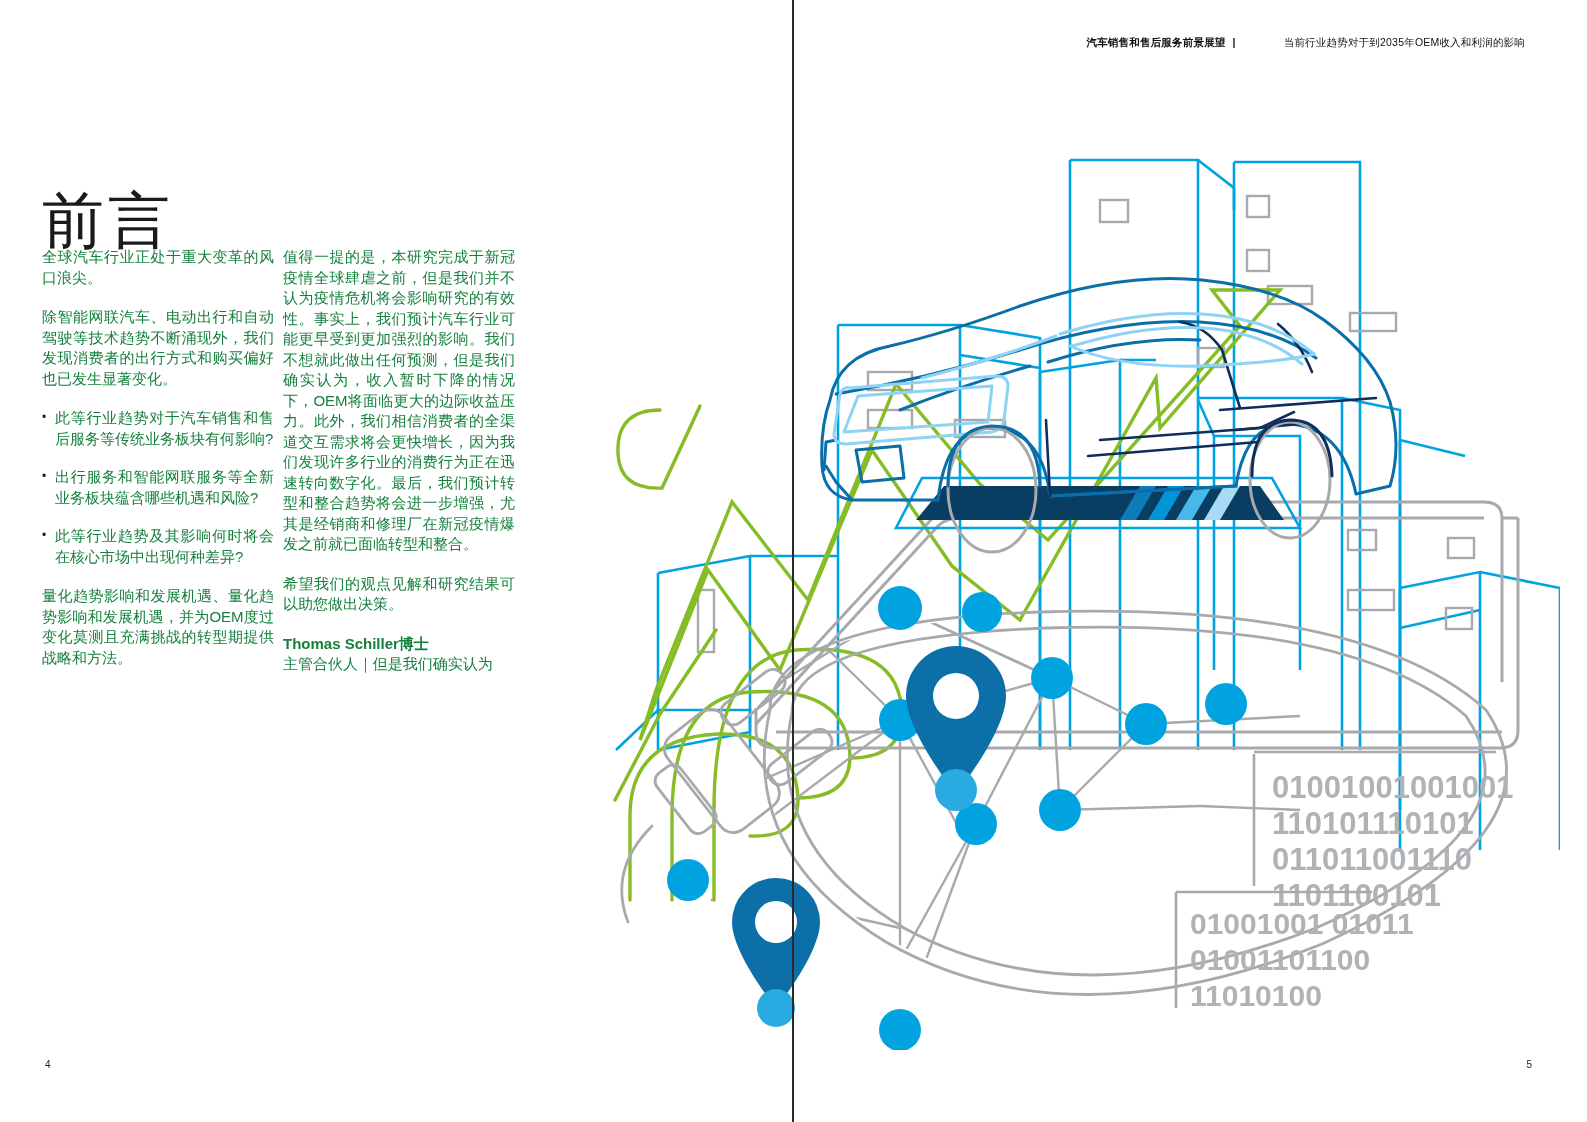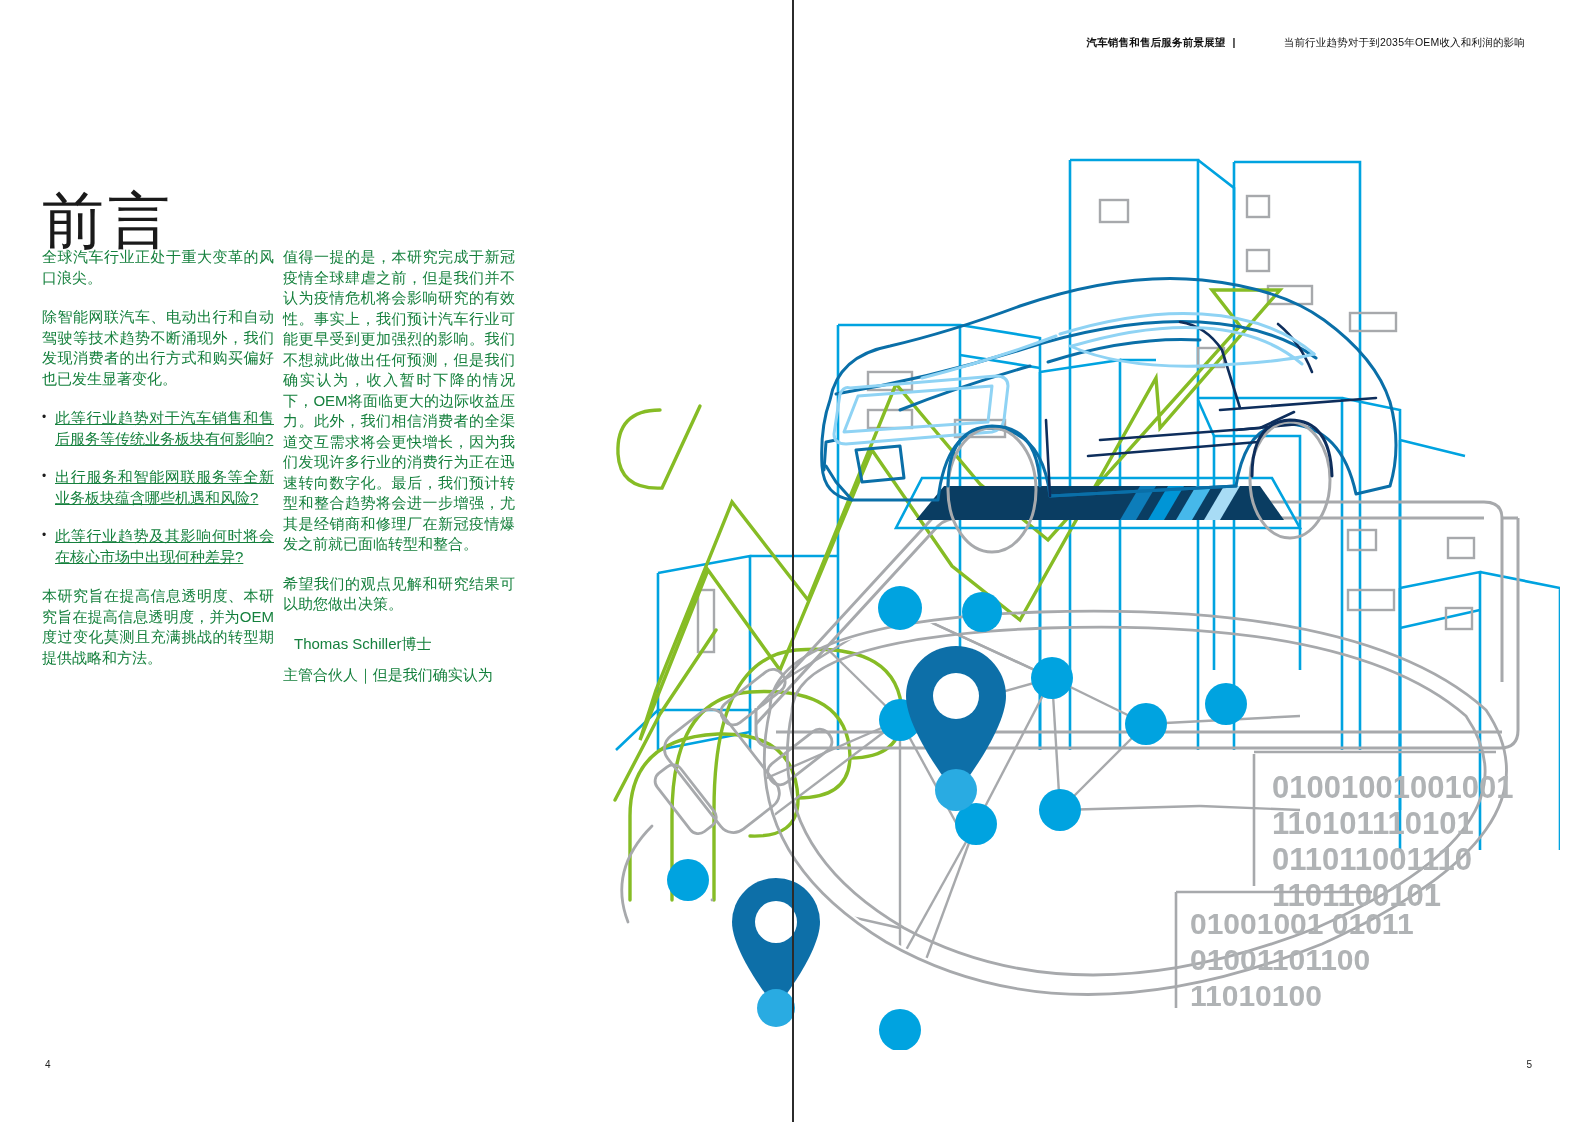--- a/index.html
+++ b/index.html
@@ -75,40 +75,39 @@
   #col-left  { left: 42px; }
   #col-right { left: 283px; }
 
   .para { margin: 0 0 19px 0; }
   .para:last-child { margin-bottom: 0; }
 
   ul.bullets {
     list-style: none;
     margin: 17px 0 19px 0;
     padding: 0;
-    text-decoration: underline;
   }
   ul.bullets li {
     position: relative;
     padding-left: 13px;
     margin-bottom: 18px;
   }
   ul.bullets li:last-child { margin-bottom: 0; }
   ul.bullets li::before {
     content: "•";
     position: absolute;
     left: 0;
     top: -1px;
     font-size: 12px;
     color: #1c1c1c;
   }
 
   .sig-name {
-    font-weight: normal;
-    margin: 11px;
+    font-weight: bold;
+    margin: 0;
     line-height: 20.5px;
   }
   .sig-role {
     margin: 0;
     line-height: 20.5px;
   }
 
   
   .page-number {
     position: absolute;
@@ -146,21 +145,21 @@
     <h1 id="page-title">前言</h1>
 
     <div class="text-col" id="col-left">
       <p class="para">全球汽车行业正处于重大变革的风口浪尖。</p>
       <p class="para">除智能网联汽车、电动出行和自动驾驶等技术趋势不断涌现外，我们发现消费者的出行方式和购买偏好也已发生显著变化。</p>
       <ul class="bullets">
         <li>此等行业趋势对于汽车销售和售后服务等传统业务板块有何影响?</li>
         <li>出行服务和智能网联服务等全新业务板块蕴含哪些机遇和风险?</li>
         <li>此等行业趋势及其影响何时将会在核心市场中出现何种差异?</li>
       </ul>
-      <p class="para">本研究旨在提高信息透明度、本研究旨在提高信息透明度，并为OEM度过变化莫测且充满挑战的转型期提供战略和方法。</p>
+      <p class="para">量化趋势影响和发展机遇、量化趋势影响和发展机遇，并为OEM度过变化莫测且充满挑战的转型期提供战略和方法。</p>
     </div>
 
     <div class="text-col" id="col-right">
       <p class="para">值得一提的是，本研究完成于新冠疫情全球肆虐之前，但是我们并不认为疫情危机将会影响研究的有效性。事实上，我们预计汽车行业可能更早受到更加强烈的影响。我们不想就此做出任何预测，但是我们确实认为，收入暂时下降的情况下，OEM将面临更大的边际收益压力。此外，我们相信消费者的全渠道交互需求将会更快增长，因为我们发现许多行业的消费行为正在迅速转向数字化。最后，我们预计转型和整合趋势将会进一步增强，尤其是经销商和修理厂在新冠疫情爆发之前就已面临转型和整合。</p>
       <p class="para">希望我们的观点见解和研究结果可以助您做出决策。</p>
       <p class="sig-name">Thomas Schiller博士</p>
       <p class="sig-role">主管合伙人｜但是我们确实认为</p>
     </div>
 
     <div class="page-number" id="page-number-left">4</div>

